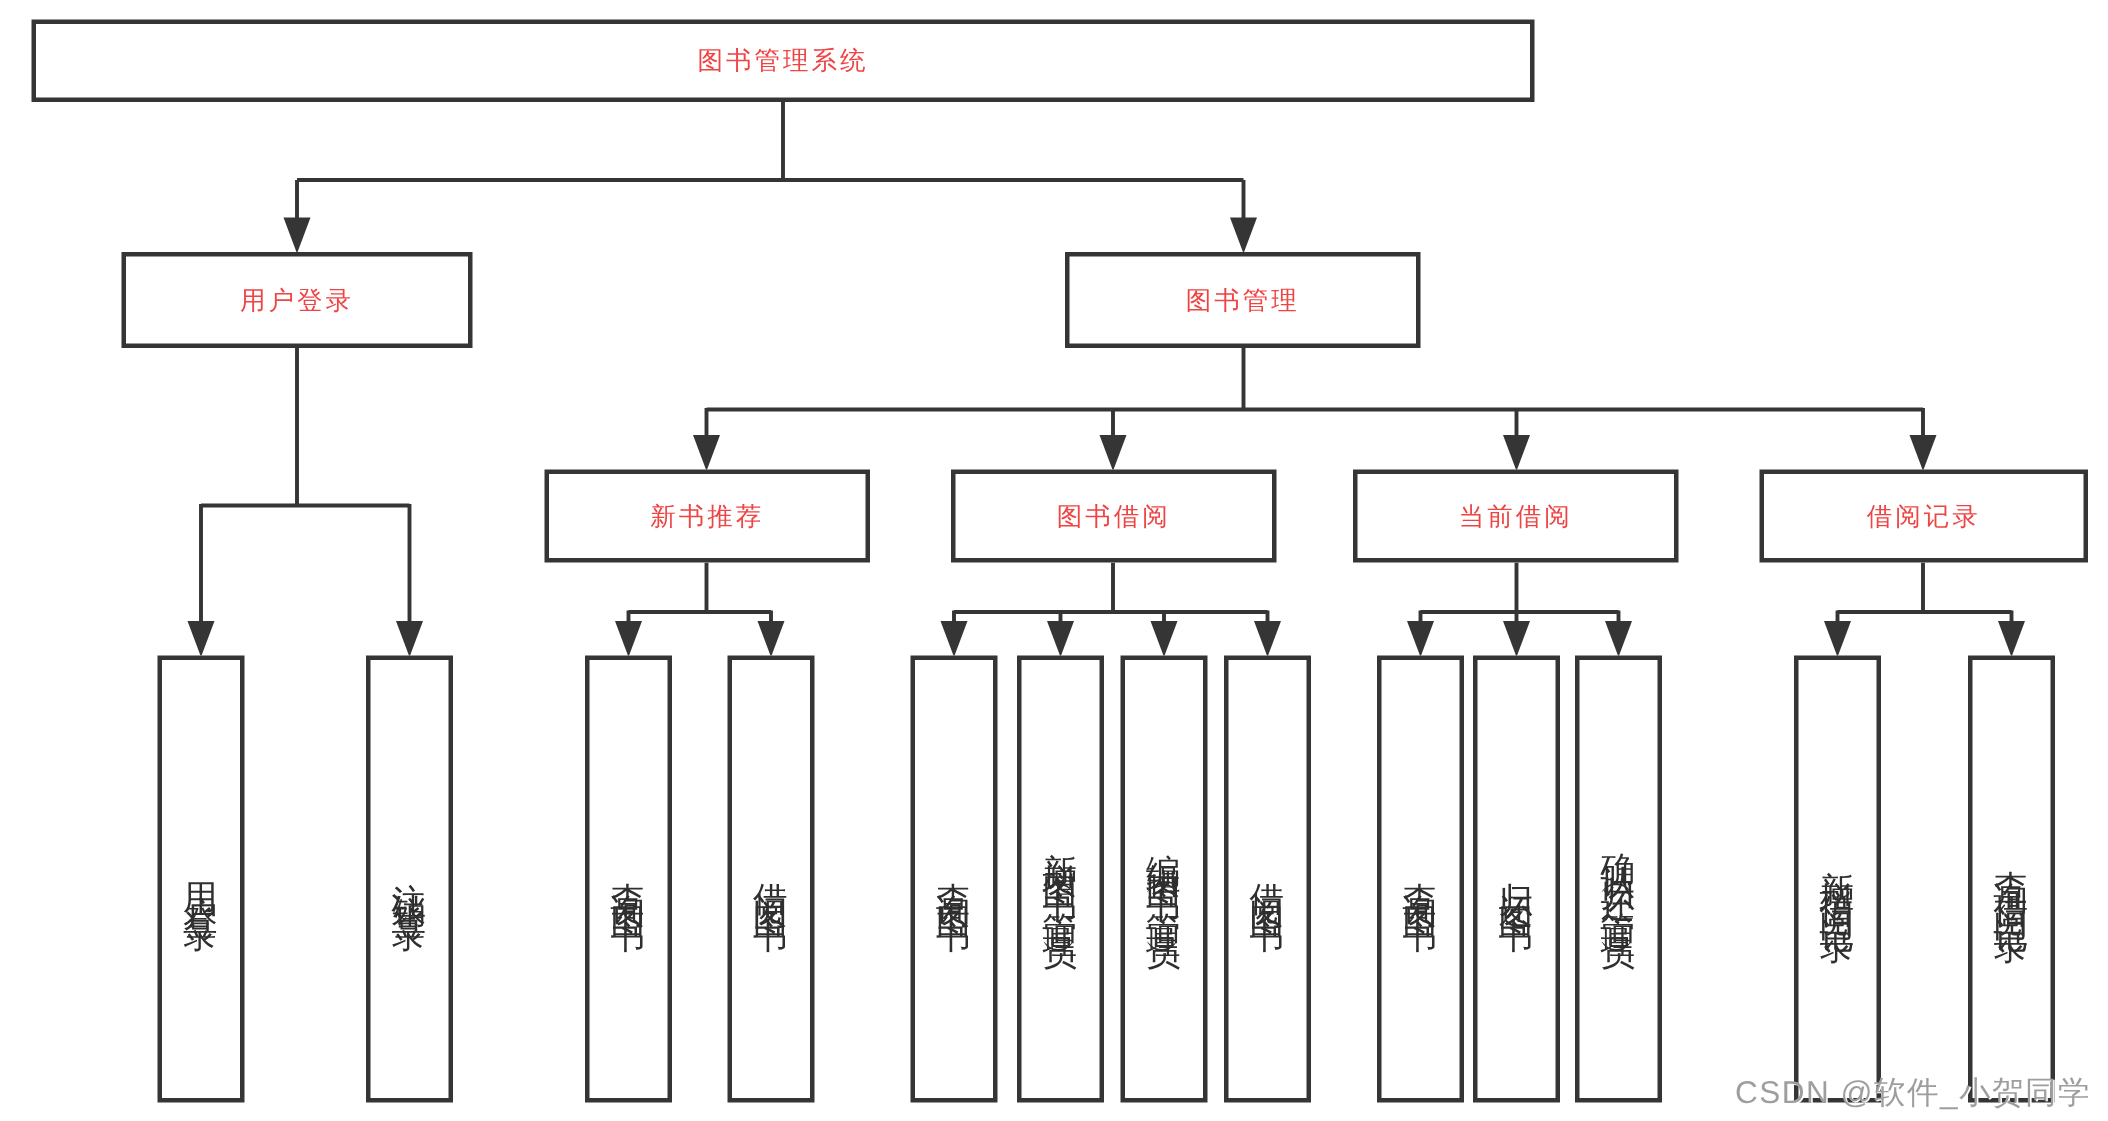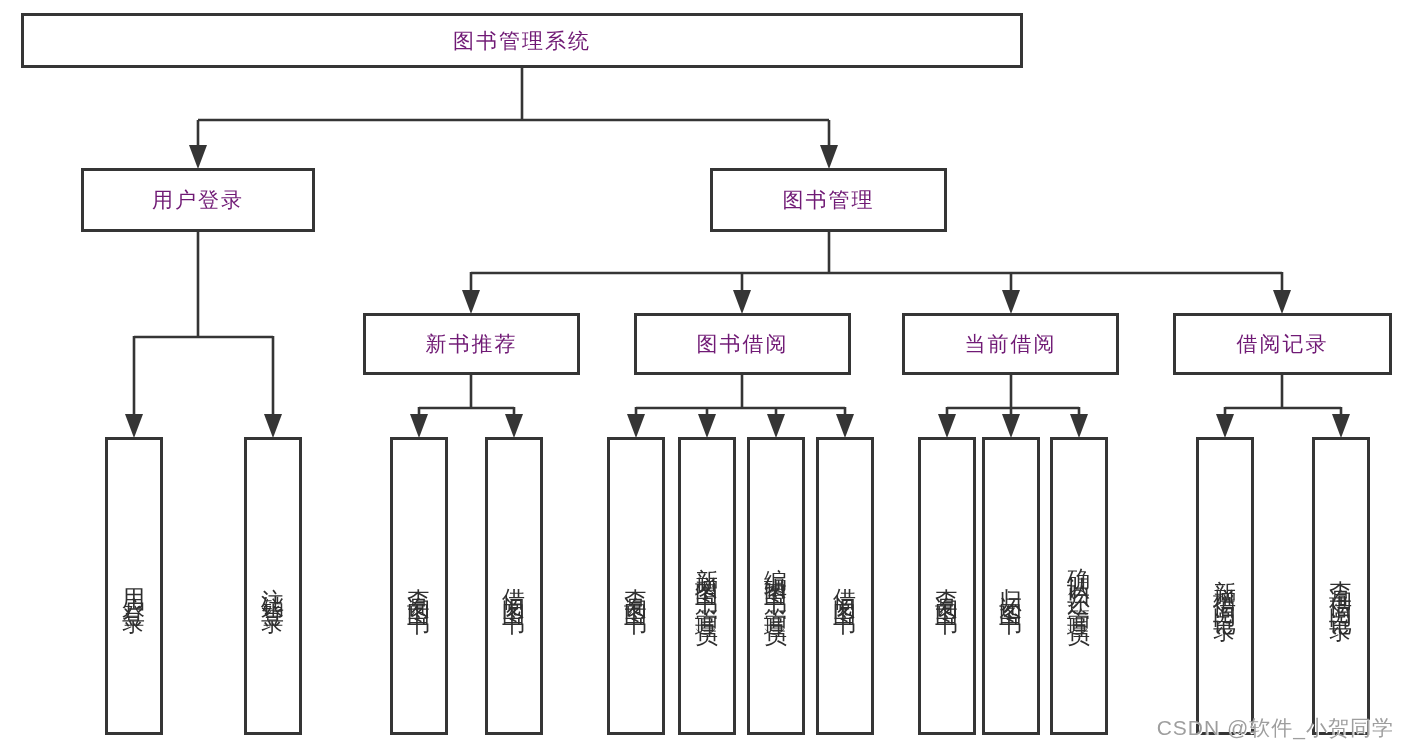--- a/index.html
+++ b/index.html
@@ -18,22 +18,22 @@
     pointer-events: none;
   }
   .node {
     position: absolute;
     box-sizing: border-box;
     border: 3px solid #353535;
     background: #ffffff;
     display: flex;
     align-items: center;
     justify-content: center;
-    color: #701a75;
-    font-size: 21px;
+    color: #ef4444;
+    font-size: 17px;
     letter-spacing: 2px;
     white-space: nowrap;
   }
   .node.root  { left: 21px;  top: 13px;  width: 1002px; height: 55px; }
   .node.lvl2  { top: 168px; height: 64px; }
   .node.lvl3  { top: 313px; height: 62px; }
   .leaf {
     position: absolute;
     box-sizing: border-box;
     top: 437px;

